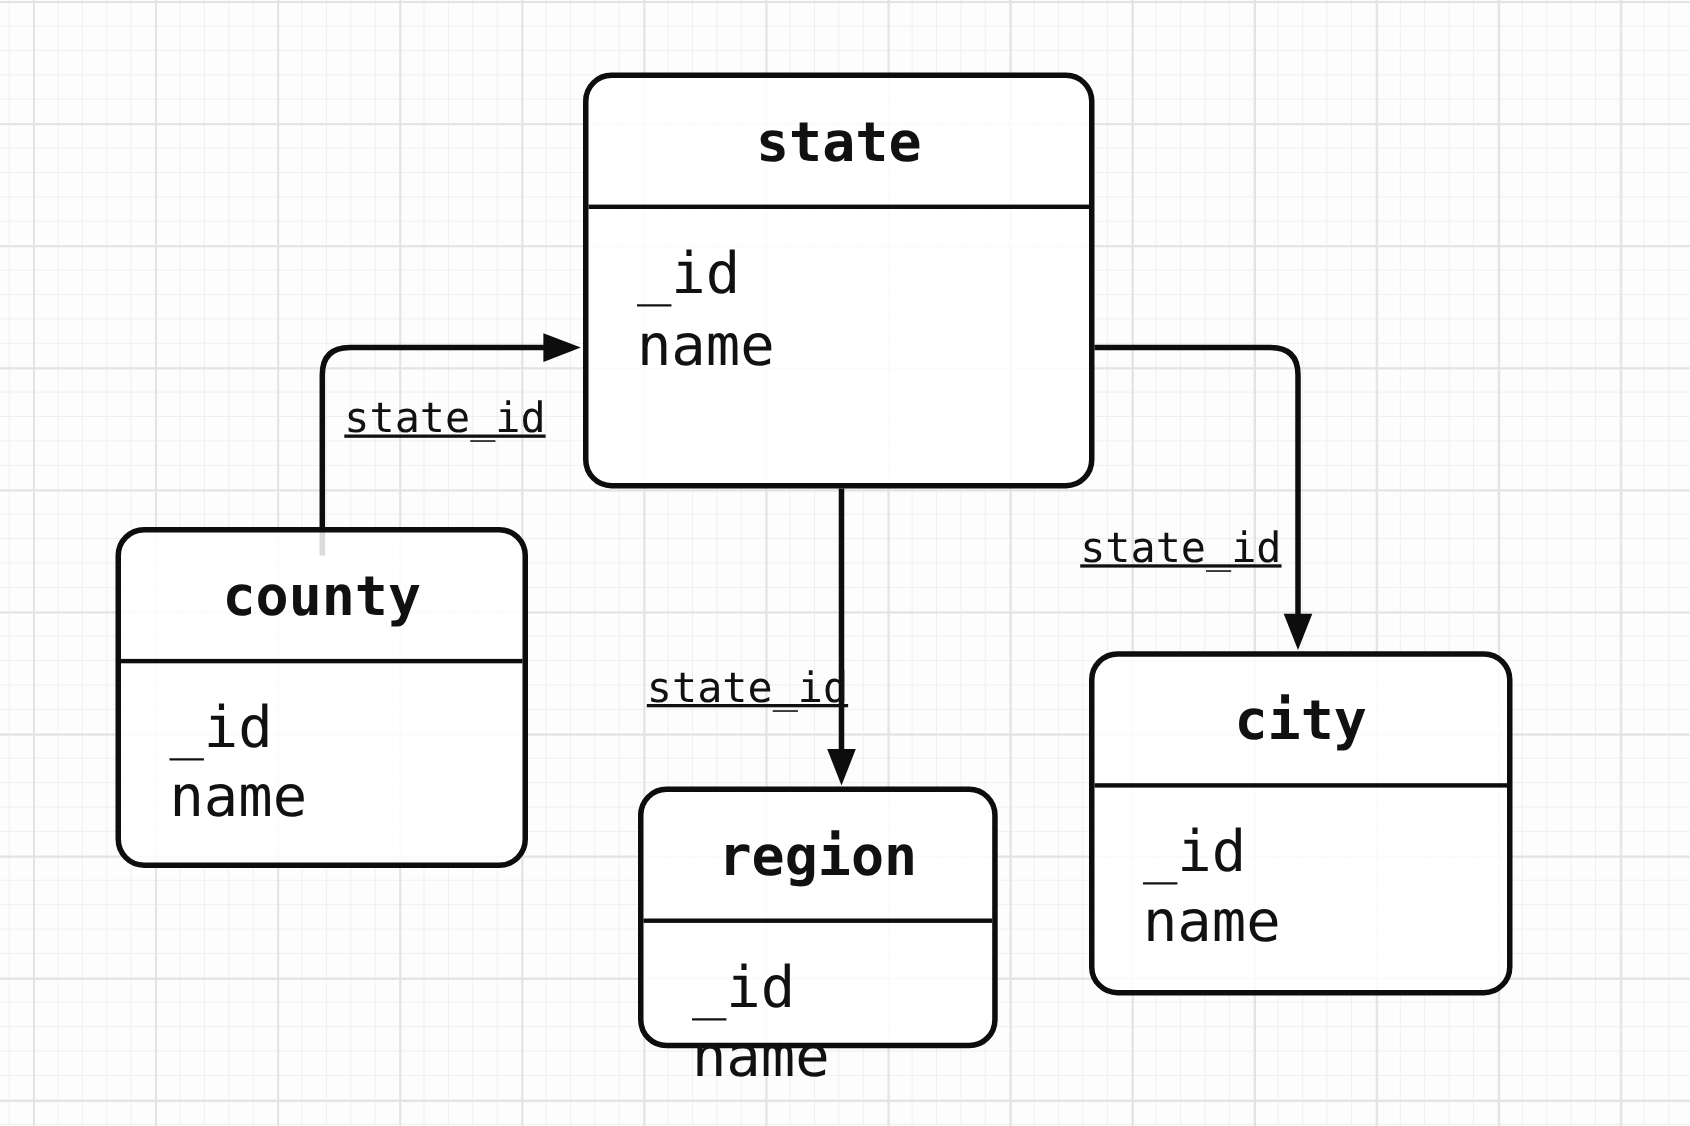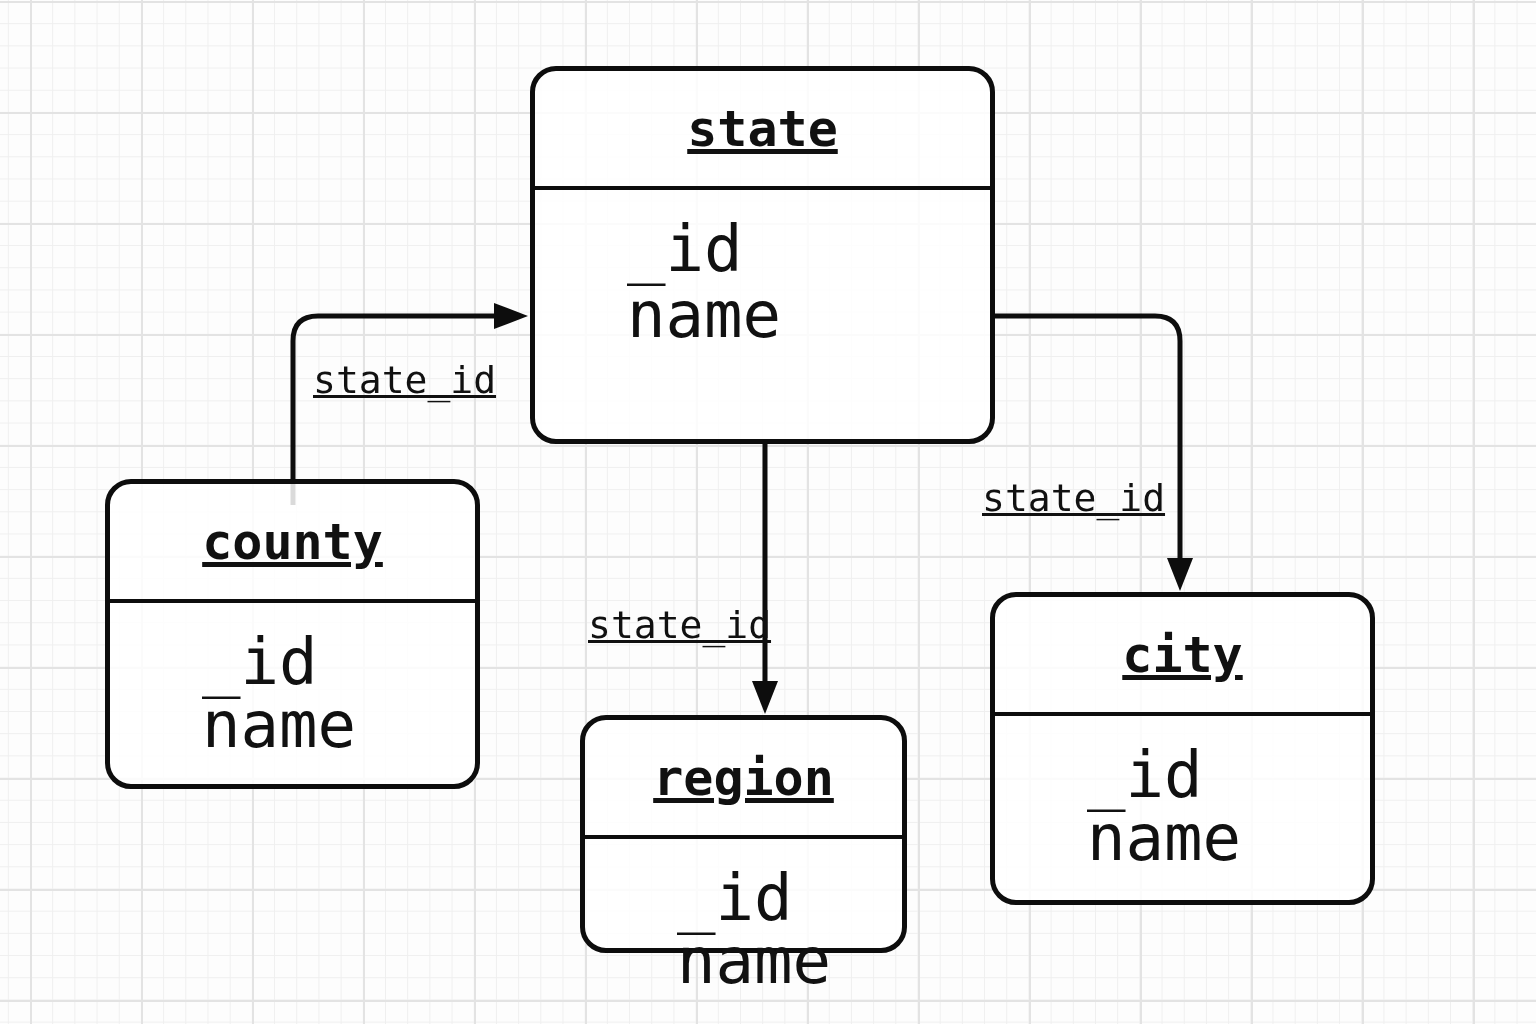--- a/index.html
+++ b/index.html
@@ -38,28 +38,26 @@
   }
   .entity-header {
     height: 115px;
     border-bottom: 4px solid #0d0d0d;
     display: flex;
     align-items: center;
     justify-content: center;
     font-size: 50px;
     font-weight: bold;
     letter-spacing: 0px;
-    text-decoration: underline;
   }
   .entity-fields {
     padding: 26px 32px 0 44px;
-    font-size: 64px;
+    font-size: 52px;
     line-height: 66px;
     white-space: nowrap;
-    margin-left: 48px;
   }
   .edge-label {
     position: absolute;
     font-size: 38px;
     line-height: 46px;
     white-space: nowrap;
     text-decoration: underline;
   }
   
   #entity-state  { left: 530px; top:  66px; width: 465px; height: 378px; }

